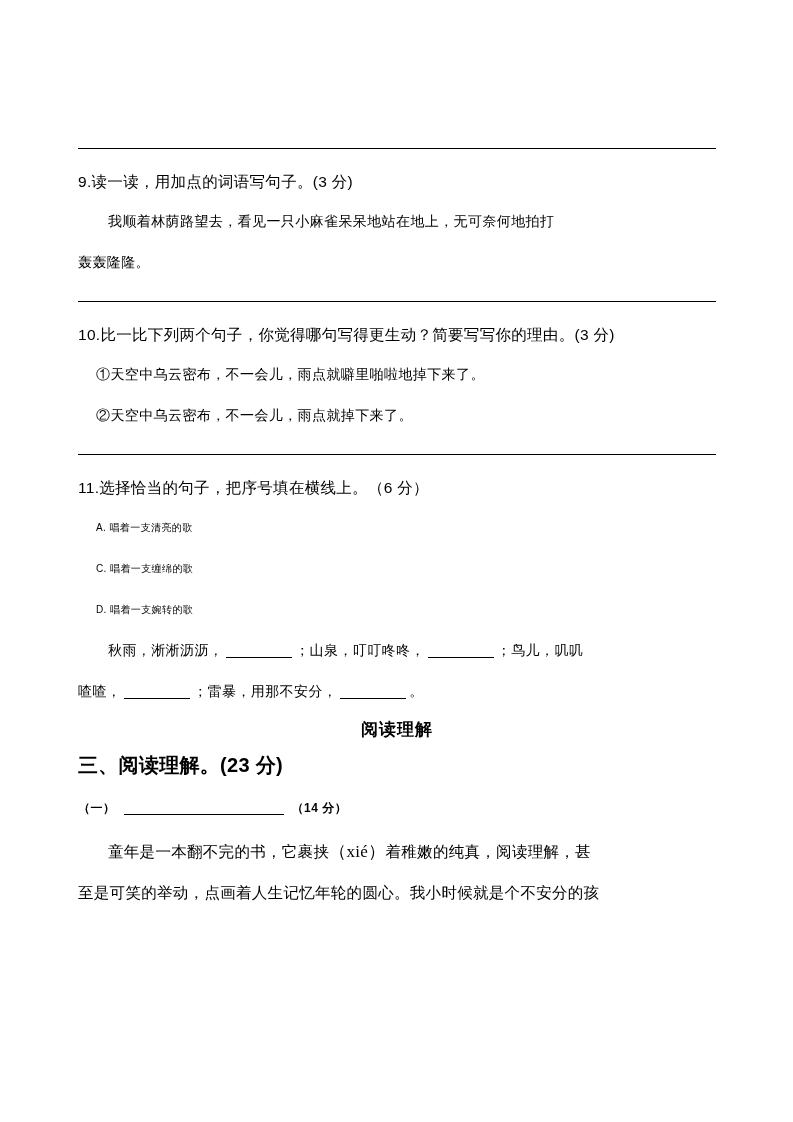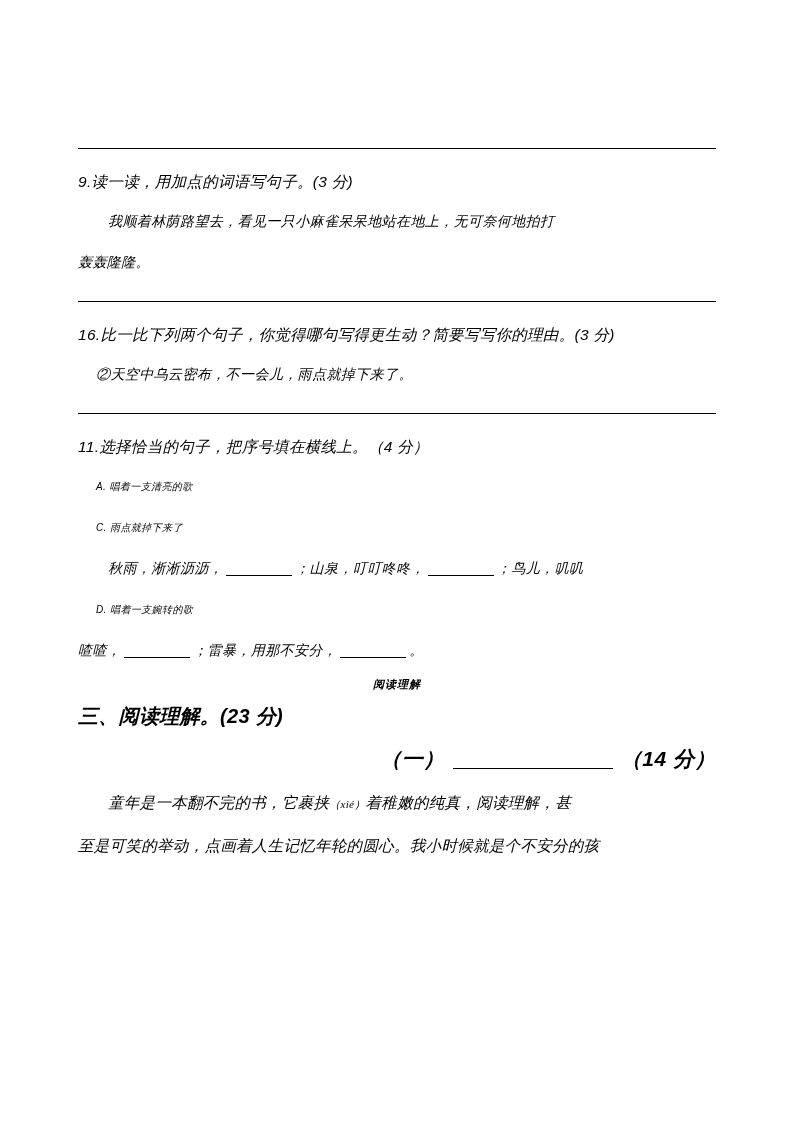--- a/index.html
+++ b/index.html
@@ -14,21 +14,20 @@
     color: #000000;
     position: relative;
   }
   .page {
     position: absolute;
     left: 0; top: 0;
     width: 793px;
     height: 1122px;
     box-sizing: border-box;
     padding: 0 78px;
-    font-style: italic;
   }
   .content {
     position: absolute;
     left: 78px;
     top: 148px;
     width: 638px;
   }
   .rule {
     border: none;
     border-top: 1px solid #000;
@@ -51,35 +50,35 @@
     white-space: nowrap;
   }
   .indent1 { text-indent: 30px; }
   .indent-opt { padding-left: 18px; }
   .small-label { font-size: 10px; }
   .spacer-md { height: 18px; }
 
   .section-title {
     text-align: center;
     font-weight: bold;
-    font-size: 11px;
+    font-size: 17px;
     letter-spacing: 1px;
     margin-top: 6px;
     margin-bottom: 4px;
   }
   .section-heading {
     font-weight: bold;
     font-size: 20px;
     line-height: 40px;
     letter-spacing: 0.3px;
   }
   .sub-heading {
-    text-align: right;
+    text-align: left;
     font-weight: bold;
-    font-size: 21px;
+    font-size: 12px;
     line-height: 46px;
     letter-spacing: 0.5px;
   }
   .blank-long {
     display: inline-block;
     width: 160px;
     border-bottom: 1px solid #000;
     vertical-align: -3px;
     margin: 0 8px;
   }
@@ -92,21 +91,21 @@
   }
   .para {
     font-size: 15.5px;
     line-height: 41px;
     letter-spacing: 0.3px;
     text-align: justify;
   }
   .para .first { text-indent: 30px; }
   .pinyin {
     font-family: "Liberation Serif", serif;
-    font-size: 11px;
+    font-size: 17px;
   }
 </style>
 </head>
 <body>
 
 <div class="page">
   <div class="content">
 
     <hr class="rule">
 
@@ -116,39 +115,40 @@
       </div>
       <div class="q-line indent1">我顺着林荫路望去，看见一只小麻雀呆呆地站在地上，无可奈何地拍打</div>
       <div class="q-line">轰轰隆隆。</div>
     </div>
 
     <div class="spacer-md"></div>
     <hr class="rule">
 
     <div class="q-block">
       <div class="q-head">
-        <span>16.</span><span>比一比下列两个句子，你觉得哪句写得更生动？简要写写你的理由。(3 分)</span>
+        <span>10.</span><span>比一比下列两个句子，你觉得哪句写得更生动？简要写写你的理由。(3 分)</span>
       </div>
+      <div class="q-line indent-opt">①天空中乌云密布，不一会儿，雨点就噼里啪啦地掉下来了。</div>
       <div class="q-line indent-opt">②天空中乌云密布，不一会儿，雨点就掉下来了。</div>
     </div>
 
     <div class="spacer-md"></div>
     <hr class="rule">
 
     <div class="q-block">
       <div class="q-head">
-        <span>11.</span><span>选择恰当的句子，把序号填在横线上。（4 分）</span>
+        <span>11.</span><span>选择恰当的句子，把序号填在横线上。（6 分）</span>
       </div>
       <div class="q-line indent-opt small-label">A. 唱着一支清亮的歌</div>
-      <div class="q-line indent-opt small-label">C. 雨点就掉下来了</div>
+      <div class="q-line indent-opt small-label">C. 唱着一支缠绵的歌</div>
+      <div class="q-line indent-opt small-label">D. 唱着一支婉转的歌</div>
+
       <div class="q-line indent1">
         <span>秋雨，淅淅沥沥，</span><span class="blank-sm"></span><span>；山泉，叮叮咚咚，</span><span class="blank-sm"></span><span>；鸟儿，叽叽</span>
       </div>
-
-      <div class="q-line indent-opt small-label">D. 唱着一支婉转的歌</div>
       <div class="q-line">
         <span>喳喳，</span><span class="blank-sm"></span><span>；雷暴，用那不安分，</span><span class="blank-sm"></span><span>。</span>
       </div>
     </div>
 
     <div class="section-title">阅读理解</div>
 
     <div class="section-heading">三、阅读理解。(23 分)</div>
 
     <div class="sub-heading">

